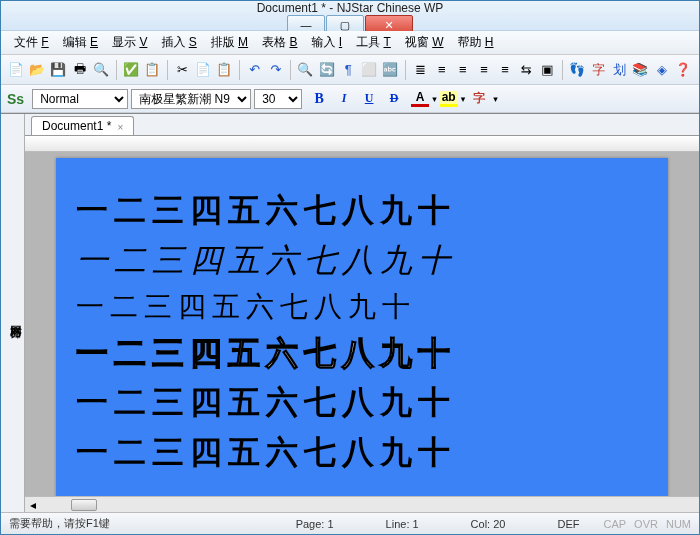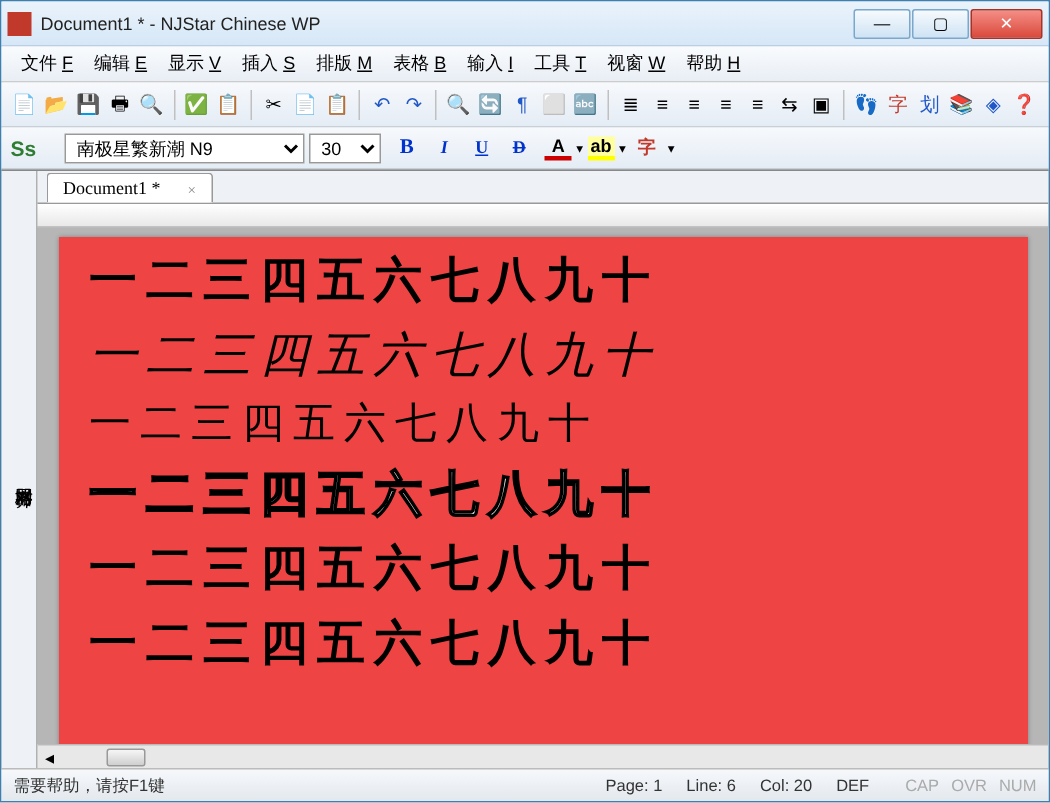--- a/index.html
+++ b/index.html
@@ -1,65 +1,65 @@
 <!DOCTYPE html>
 <html><head>
 <meta charset="utf-8">
 <style>
 * { box-sizing: border-box; margin: 0; padding: 0; }
 body { font-family: "Microsoft YaHei", "SimSun", Arial, sans-serif; font-size: 12px; background: #fff; overflow: hidden; }
 .window { width: 700px; height: 535px; border: 1px solid #3c7fb1; background: #f0f0f0; display: flex; flex-direction: column; }
-.titlebar { height: 30px; background: linear-gradient(#eaf3fb, #d6e7f7); display: flex; align-items: center; padding: 0 4px; border-bottom: 1px solid #b8cfe5; }
+.titlebar { height: 30px; background: linear-gradient(#eaf3fb, #d6e7f7); display: flex; align-items: center; padding: 0 4px; border-bottom: 1px solid #b8cfe5; flex-direction: column; }
 .titlebar .app-icon { width: 16px; height: 16px; background: #c0392b; margin-right: 6px; }
 .titlebar .title { flex: 1; color: #222; font-size: 12px; }
 .titlebar .win-btns { display: flex; gap: 1px; }
 .titlebar .win-btn { width: 38px; height: 20px; border: 1px solid #7aa7cc; background: linear-gradient(#f6fafd,#cfe3f4); display: flex; align-items: center; justify-content: center; border-radius: 2px; font-size: 11px; }
 .titlebar .win-btn.close { background: linear-gradient(#f58e86,#d9493b); border-color: #a83226; color: #fff; width: 48px; }
 .menubar { height: 24px; background: linear-gradient(#f9fbfd,#e8eef5); display: flex; align-items: center; padding: 0 6px; border-bottom: 1px solid #ccc; font-size: 12px; }
 .menubar .menu-item { padding: 2px 7px; cursor: default; }
 .menubar .menu-item u { text-decoration: underline; }
 .toolbar { height: 30px; background: linear-gradient(#f7f9fc,#e4ecf5); display: flex; align-items: center; padding: 2px 6px; border-bottom: 1px solid #c9cfd6; gap: 2px; }
 .toolbar .sep { width: 1px; height: 20px; background: #c0c0c0; margin: 0 3px; }
 .tbtn { width: 22px; height: 22px; border: 1px solid transparent; display: flex; align-items: center; justify-content: center; font-size: 13px; border-radius: 2px; }
 .formatbar { height: 28px; background: linear-gradient(#f7f9fc,#e4ecf5); display: flex; align-items: center; padding: 2px 6px; border-bottom: 1px solid #c9cfd6; gap: 3px; }
-.ss-icon { font-weight: bold; color: #2e7d32; font-size: 14px; margin-right: 16px; cursor: default; }
+.ss-icon { font-weight: bold; color: #2e7d32; font-size: 14px; margin-right: 5px; cursor: default; }
 select, .combo { height: 20px; font-size: 12px; background: #fff; border: 1px solid #999; padding: 0 3px; }
 .combo { display: flex; align-items: center; }
 .fmtbtn { width: 22px; height: 20px; display: flex; align-items: center; justify-content: center; font-weight: bold; border: 1px solid transparent; }
 .fmtbtn.b { color: #0033cc; font-family: serif; font-size: 14px;}
 .fmtbtn.i { font-style: italic; color: #0033cc; font-family: serif;}
 .fmtbtn.u { text-decoration: underline; color: #0033cc; font-family: serif;}
 .fmtbtn.d { text-decoration: line-through; color: #0033cc; font-family: serif;}
 .colorbox { width: 18px; height: 16px; display:flex; align-items:center; justify-content:center; font-weight:bold; border-bottom: 3px solid; font-size:12px;}
 .doc-area { flex: 1; display: flex; background: #aaa; overflow: hidden; border-top: 1px solid #888; }
 .side-tab { width: 24px; background: #eef1f5; border-right: 1px solid #b0b0b0; display: flex; align-items: flex-start; justify-content: center; padding-top: 6px; writing-mode: vertical-rl; font-size: 12px; }
 .tab-strip { height: 22px; background: #eef1f5; display: flex; align-items: flex-end; padding-left: 6px; border-bottom: 1px solid #999; }
-.doc-tab { background: #fff; border: 1px solid #999; border-bottom: none; padding: 2px 10px; font-size: 12px; border-radius: 3px 3px 0 0; display:flex; align-items:flex-end; gap:18px;font-family:Liberation Serif, serif;}
+.doc-tab { background: #fff; border: 1px solid #999; border-bottom: none; padding: 2px 10px; font-size: 12px; border-radius: 3px 3px 0 0; display:flex; align-items:flex-end; gap:6px;}
 .doc-tab .x { color:#888; font-size:10px;}
 .ruler { height: 16px; background: linear-gradient(#fff,#e8e8e8); border-bottom: 1px solid #bbb; }
 .page-wrap { flex: 1; display: flex; flex-direction: column; background: #aaa; }
 .page-scroll { flex: 1; overflow: auto; background: #b6b6b6; position: relative; }
-.page { background: #ef4444; margin: 6px 14px; min-height: 345px; padding: 4px 20px 14px 20px; box-shadow: 0 0 3px rgba(0,0,0,0.3); }
+.page { background: #3b82f6; margin: 6px 31px; min-height: 345px; padding: 28px 20px 14px 20px; box-shadow: 0 0 3px rgba(0,0,0,0.3); }
 .line { font-size: 32px; line-height: 1.55; letter-spacing: 6px; white-space: nowrap; color: #000; }
 .l1 { font-weight: 900; font-family: "SimHei", sans-serif;}
 .l2 { font-family: "STKaiti","KaiTi", serif; font-style: italic;}
 .l3 { font-family: "STXingkai","KaiTi", cursive; font-size: 28px;}
 .l4 { font-family: sans-serif; -webkit-text-stroke: 1.2px #000; color: #fff; font-weight: 900;}
 .l5 { font-family: "SimHei", sans-serif; font-weight: 900; }
 .l6 { font-family: "SimHei", sans-serif; font-weight: 700;}
 .hscroll { height: 16px; background: #e8e8e8; border-top: 1px solid #bbb; display:flex; align-items:center;}
 .hscroll .thumb { width: 26px; height: 12px; background: linear-gradient(#f6f6f6,#cfcfcf); border: 1px solid #999; margin-left: 30px; border-radius: 2px;}
 .ime-bar { height: 22px; background: #f6f6f6; border-top: 1px solid #ccc; display: flex; align-items: center; padding: 0 6px; font-size: 13px; font-weight: bold;}
 .ime-bar .spacer { flex: 1; }
 .ime-btn { width: 18px; height: 16px; border: 1px solid #888; margin-left: 3px; display:flex; align-items:center; justify-content:center; font-size:11px; background:#fff;}
 .statusbar { height: 22px; background: linear-gradient(#f6f8fb,#e3e8ee); border-top: 1px solid #bbb; display: flex; align-items: center; padding: 0 8px; font-size: 11px; color: #333; }
 .statusbar .seg { margin-right: 16px; text-align: right; }
 .statusbar .spacer { flex: 1; }
 .statusbar .dim { color: #aaa; margin-left: 8px;}
-.fld { display:inline-block; white-space: nowrap;}
+.fld { display:inline-block; white-space: nowrap; margin-left: 36px;}
 </style>
 </head>
 <body>
 
 <div class="window">
 
   <div class="titlebar">
     <div class="app-icon"></div>
     <div class="title">Document1 * - NJStar Chinese WP</div>
     <div class="win-btns">
@@ -116,21 +116,22 @@
     <div class="tbtn" style="color:#c0392b">👣</div>
     <div class="tbtn" style="color:#c0392b">字</div>
     <div class="tbtn" style="color:#2158c7">划</div>
     <div class="tbtn" style="color:#d38b1b">📚</div>
     <div class="tbtn" style="color:#2158c7">◈</div>
     <div class="tbtn" style="color:#2158c7">❓</div>
   </div>
 
   <div class="formatbar">
     <span class="ss-icon">Ss</span>
-    <select class="combo" style="width:160px"><option>南极星繁新潮 N9</option></select>
+    <select class="combo" style="width:96px"><option>Normal</option></select>
+    <select class="combo" style="width:120px"><option>南极星繁新潮 N9</option></select>
     <select class="combo" style="width:48px"><option>30</option></select>
     <div class="sep" style="height:18px"></div>
     <div class="fmtbtn b">B</div>
     <div class="fmtbtn i">I</div>
     <div class="fmtbtn u">U</div>
     <div class="fmtbtn d">D</div>
     <div class="sep" style="height:18px"></div>
     <div class="colorbox" style="border-bottom-color:#c00;color:#000">A</div>
     <span style="font-size:9px">▾</span>
     <div class="colorbox" style="border-bottom-color:#ff0;color:#000;background:#ffffa0">ab</div>
@@ -164,21 +165,21 @@
         <div class="thumb"></div>
       </div>
     </div>
   </div>
 
 
   <div class="statusbar">
     <span class="seg">需要帮助，请按F1键</span>
     <span class="spacer"></span>
     <span class="seg fld">Page: 1</span>
-    <span class="seg fld">Line: 6</span>
+    <span class="seg fld">Line: 1</span>
     <span class="seg fld">Col: 20</span>
     <span class="seg fld">DEF</span>
     <span class="dim fld">CAP</span>
     <span class="dim fld">OVR</span>
     <span class="dim fld">NUM</span>
   </div>
 
 </div>
 
 </body></html>

